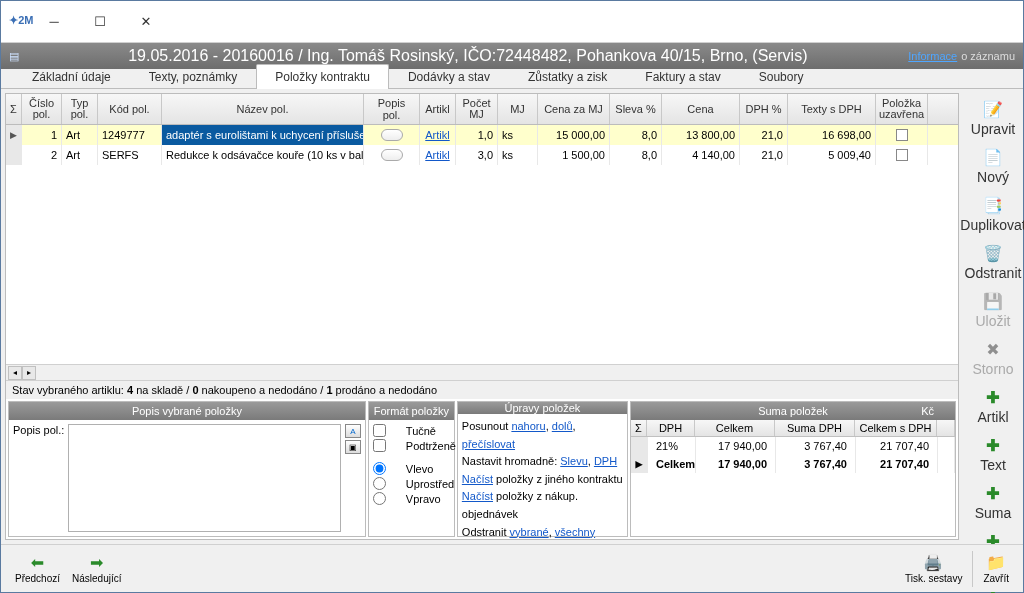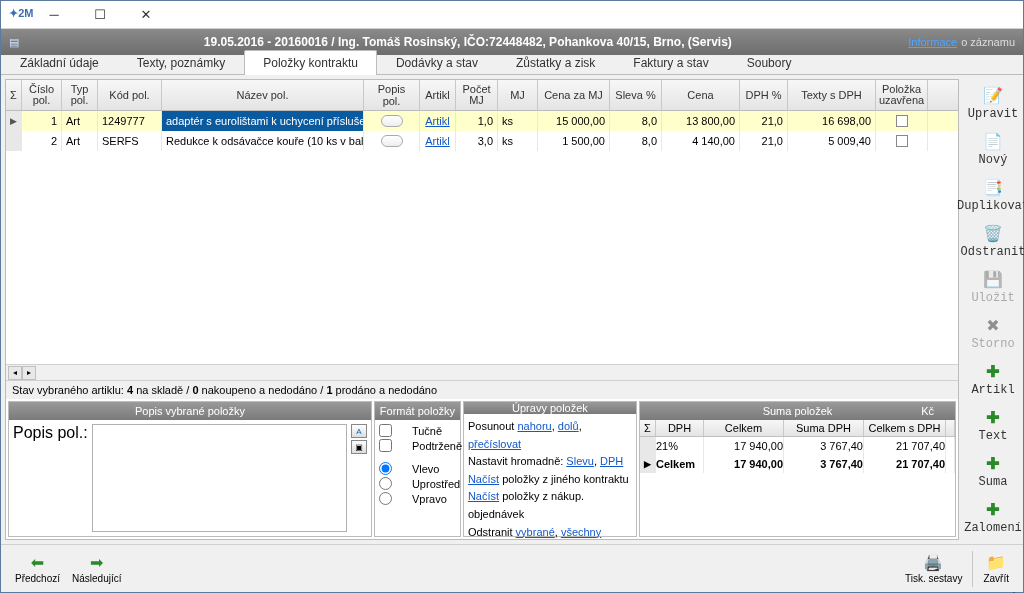--- a/index.html
+++ b/index.html
@@ -1,35 +1,35 @@
 <!DOCTYPE html>
 <html><head>
 <meta charset="utf-8">
 <style>
 *{box-sizing:border-box;margin:0;padding:0;font-family:"Segoe UI",Tahoma,sans-serif;font-size:11px;}
 body{background:#fff;overflow:hidden;}
 .window{width:1024px;height:593px;border:1px solid #5a7aa0;display:flex;flex-direction:column;background:#f0f0f0;}
-.titlebar{height:28px;background:#fff;display:flex;align-items:center;padding:0 8px;border-bottom:1px solid #d0d0d0;}
+.titlebar{height:42px;background:#fff;display:flex;align-items:center;padding:0 8px;border-bottom:1px solid #d0d0d0;}
 .titlebar .appicon{width:16px;height:16px;margin-right:6px;font-size:11px;color:#3b6fb5;font-weight:bold;}
 .titlebar .title{flex:1;font-size:12px;}
 .wbtn{width:46px;height:30px;display:flex;align-items:center;justify-content:center;font-size:13px;color:#333;}
 .header{height:26px;background:linear-gradient(#8a8a8a,#6d6d6d);display:flex;align-items:center;padding:0 8px;color:#fff;}
 .header .hicon{margin-right:8px;color:#cfe3ff;}
-.header .htitle{flex:1;text-align:center;font-weight:bold;font-size:12px;}
+.header .htitle{flex:1;text-align:center;font-weight:normal;font-size:16px;}
 .header .hlink{color:#4fa6ff;text-decoration:underline;margin-right:4px;}
 .header .htxt{color:#ddd;}
-.tabs{height:20px;background:#f0f0f0;display:flex;align-items:flex-end;padding:0 0;border-bottom:1px solid #bcbcbc;}
+.tabs{height:20px;background:#f0f0f0;display:flex;align-items:flex-end;padding:0 12px;border-bottom:1px solid #bcbcbc;}
 .tab{padding:5px 18px;border:1px solid transparent;border-bottom:none;color:#333;position:relative;top:1px;font-size:12px;}
 .tab.active{background:#fff;border-color:#bcbcbc;border-radius:2px 2px 0 0;}
 .body{flex:1;display:flex;min-height:0;}
 .main{flex:1;display:flex;flex-direction:column;min-height:0;background:#fff;border:1px solid #bcbcbc;margin:4px;min-width:0;}
 .side{width:60px;display:flex;flex-direction:column;align-items:center;padding:6px 2px;gap:2px;background:#f0f0f0;}
 .sidebtn{width:56px;display:flex;flex-direction:column;align-items:center;gap:2px;padding:4px 0;}
 .sidebtn .sico{width:20px;height:20px;display:flex;align-items:center;justify-content:center;font-size:16px;}
-.sidebtn .slbl{font-size:12px;text-align:center;color:#333;font-family:Liberation Mono, monospace;}
+.sidebtn .slbl{font-size:14px;text-align:center;color:#333;}
 .sidebtn.disabled .slbl{color:#aaa;}
 .sidebtn.disabled .sico{opacity:0.4;}
 .grid{flex:1;overflow:hidden;display:flex;flex-direction:column;min-height:0;}
 .gridhead{display:flex;background:linear-gradient(#f7f7f7,#e4e4e4);border-bottom:1px solid #bcbcbc;}
 .gh{border-right:1px solid #c8c8c8;padding:3px 4px;text-align:center;font-size:11px;color:#333;display:flex;align-items:center;justify-content:center;}
 .gh-z{width:16px;}.gh-cislo{width:40px;flex-direction:column;line-height:1;}.gh-typ{width:36px;flex-direction:column;line-height:1;}.gh-kod{width:64px;}.gh-nazev{width:202px;}.gh-popis{width:56px;}.gh-artikl{width:36px;}.gh-pocet{width:42px;flex-direction:column;line-height:1;}.gh-mj{width:40px;}.gh-cenamj{width:72px;}.gh-sleva{width:52px;}.gh-cena{width:78px;}.gh-dph{width:48px;}.gh-cenadph{width:88px;}.gh-uzav{width:52px;flex-direction:column;line-height:1;}
 .gridbody{flex:1;background:#fff;overflow:auto;}
 .gr{display:flex;height:20px;align-items:stretch;}
 .gr.selected{background:#ffffcc;}
 .gc{border-right:1px solid #e8e8e8;padding:2px 4px;display:flex;align-items:center;overflow:hidden;white-space:nowrap;}
@@ -45,34 +45,34 @@
 .popisico{width:22px;height:12px;border:1px solid #aaa;border-radius:6px;background:linear-gradient(#fff,#eee);}
 .gridscroll{height:16px;background:#f0f0f0;border-top:1px solid #d0d0d0;display:flex;align-items:center;padding:0 2px;}
 .gsbtn{width:14px;height:14px;border:1px solid #c0c0c0;background:#e8e8e8;font-size:8px;display:flex;align-items:center;justify-content:center;}
 .statusline{padding:3px 6px;background:#f0f0f0;border-top:1px solid #d0d0d0;font-size:11px;}
 .panels{height:140px;display:flex;gap:2px;padding:2px;}
 .panel{border:1px solid #bcbcbc;background:#fff;display:flex;flex-direction:column;}
 .panelhead{height:18px;background:linear-gradient(#9a9a9a,#7a7a7a);color:#fff;text-align:center;font-size:11px;display:flex;align-items:center;justify-content:center;position:relative;}
 .panelhead .kc{position:absolute;right:21px;}
 .p1{width:389px;}.p2{width:87px;}.p3{width:186px;}.p4{flex:1;}
 .p1body{flex:1;padding:4px;display:flex;gap:4px;}
-.p1lbl{white-space:nowrap;font-size:16px;}
+.p1lbl{white-space:nowrap;font-size:11px;}
 .p1txt{flex:1;border:1px solid #b0b0b0;background:#fff;resize:none;font-size:11px;}
 .p1btns{display:flex;flex-direction:column;gap:2px;}
 .p1btn{width:16px;height:14px;border:1px solid #888;background:linear-gradient(#fff,#ddd);font-size:8px;display:flex;align-items:center;justify-content:center;}
 .p2body{flex:1;padding:4px;display:flex;flex-direction:column;gap:2px;}
 .fmtrow{display:flex;align-items:center;gap:20px;font-size:11px;}
 .fmtgap{height:6px;}
 .p3body{flex:1;padding:4px;font-size:11px;line-height:1.6;}
 .p4body{flex:1;display:flex;flex-direction:column;}
 .sumhead{display:flex;background:linear-gradient(#f7f7f7,#e4e4e4);border-bottom:1px solid #c0c0c0;}
 .sh{border-right:1px solid #c8c8c8;padding:2px 4px;text-align:center;font-size:11px;}
 .sh-z{width:16px;}.sh-dph{width:48px;}.sh-celkem{width:80px;}.sh-sdph{width:80px;}.sh-cs{width:82px;}.sh-sp{flex:1;}
 .sumrow{display:flex;height:18px;}
-.sc{border-right:1px solid #e8e8e8;padding:2px 0;font-size:11px;display:flex;align-items:center;}
+.sc{border-right:1px solid #e8e8e8;padding:2px 8px;font-size:11px;display:flex;align-items:center;}
 .sc.num{justify-content:flex-end;}
 .sumrow.total .sc{font-weight:bold;}
 .sum-z{width:16px;background:#e8e8e8;justify-content:center;}
 .footer{height:48px;background:#f0f0f0;border-top:1px solid #d0d0d0;display:flex;align-items:center;padding:0 8px;}
 .fbtn{display:flex;flex-direction:column;align-items:center;gap:1px;padding:2px 6px;}
 .fbtn .fico{font-size:16px;}
 .fbtn .flbl{font-size:10px;}
 .spacer{flex:1;}
 .sep{width:1px;height:36px;background:#c8c8c8;margin:0 4px;}
 </style>

